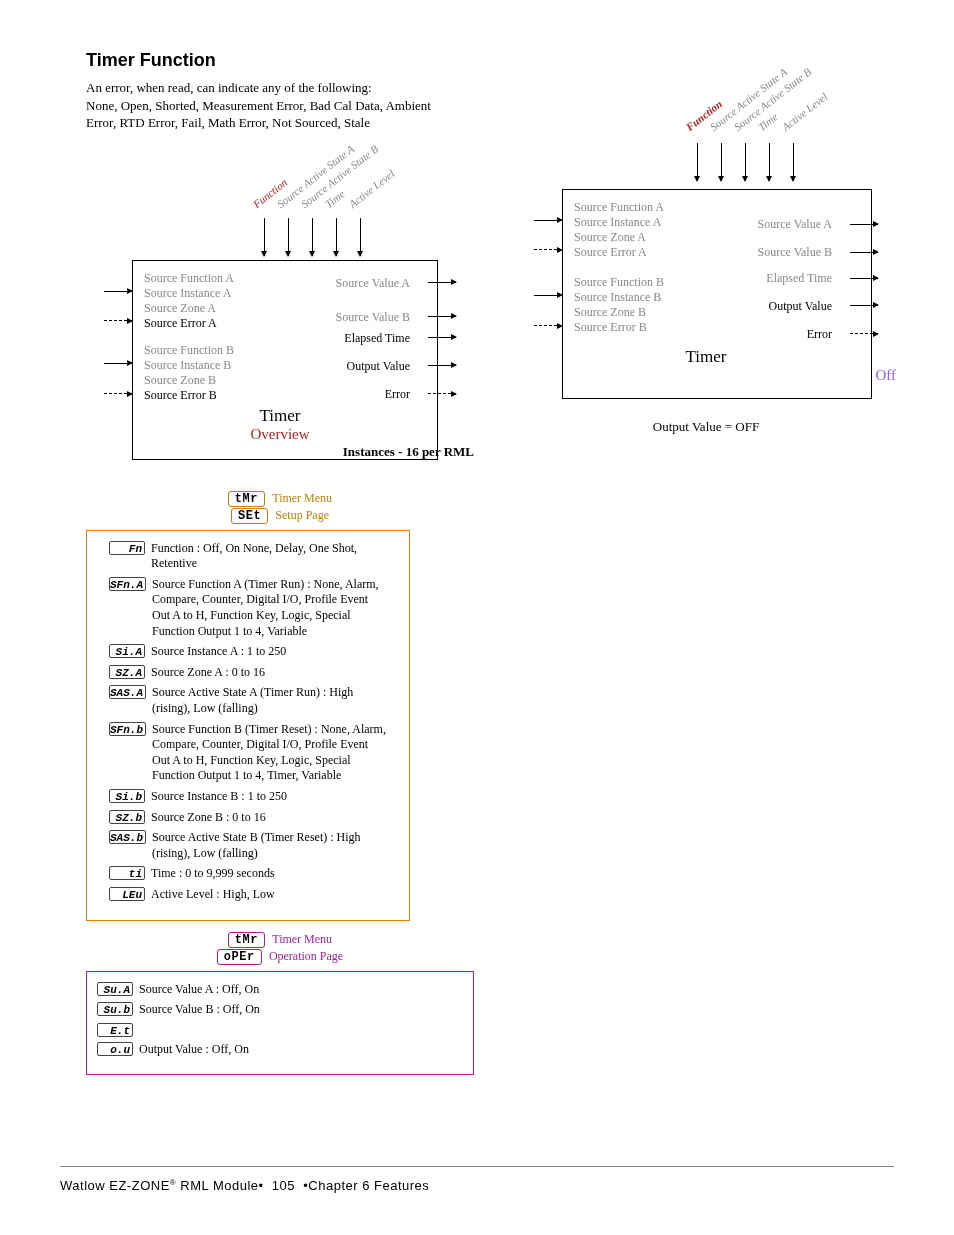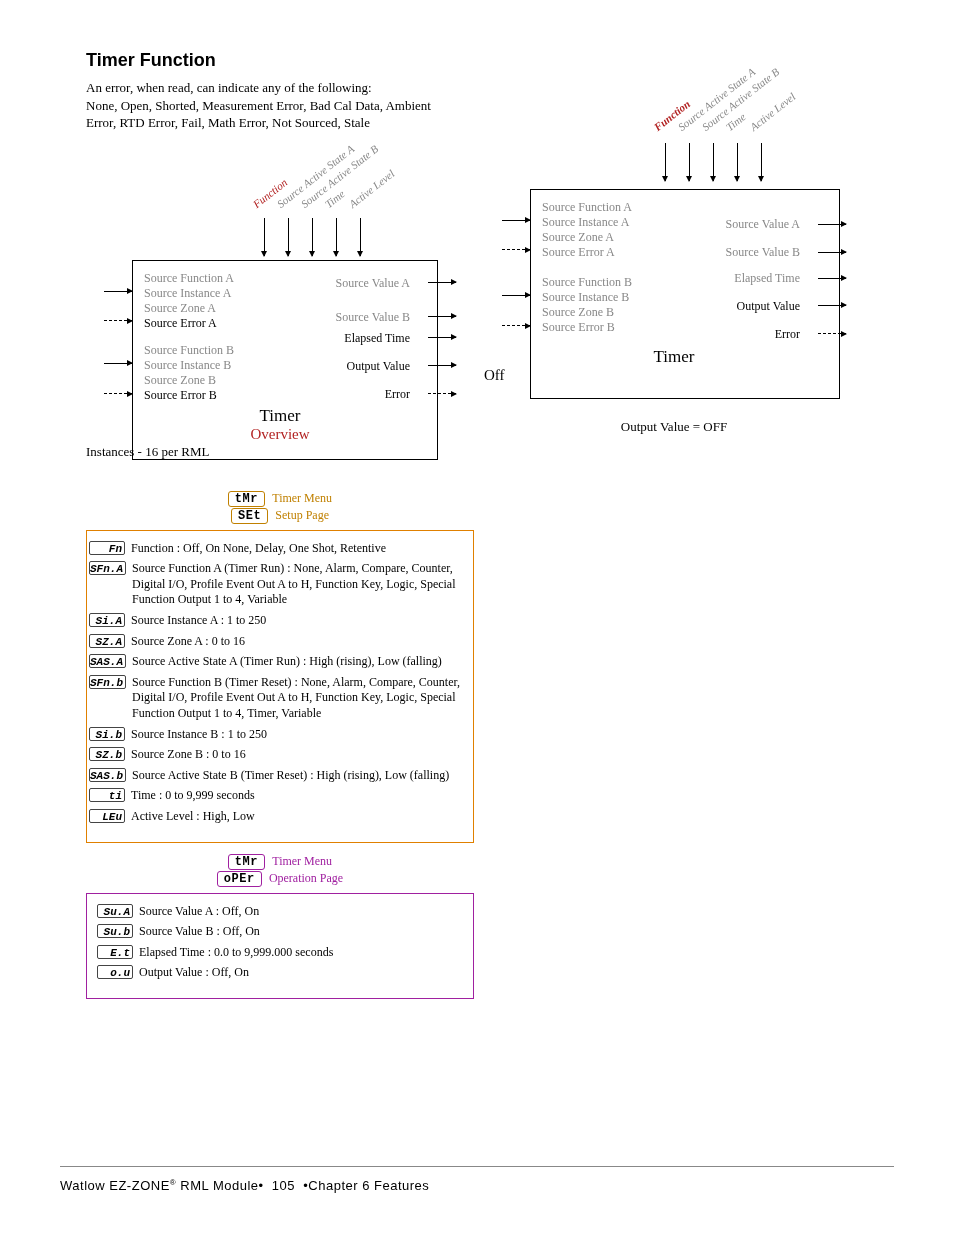--- a/index.html
+++ b/index.html
@@ -13,40 +13,40 @@
       position: relative;
       padding: 50px 60px 0 60px;
     }
     .page-title {
       font-family: Arial, Helvetica, sans-serif;
       font-weight: bold;
       font-size: 18px;
       margin-left: 26px;
       margin-bottom: 8px;
     }
-    .content-row { display: flex; gap: 30px; align-items: flex-start; }
+    .content-row { display: flex; gap: 62px; align-items: flex-start; }
     .left-col { flex: 0 0 380px; }
     .right-col { flex: 0 0 360px; margin-top: -20px; }
     .intro-text { margin-left: 26px; font-size: 13px; line-height: 1.35; margin-bottom: 18px; width: 360px; }
     
     
     .overview { position: relative; height: 330px; margin-top: 10px; margin-left: 26px; }
     .ov-box { position: absolute; left: 46px; top: 110px; width: 306px; height: 200px; border: 1px solid #000; }
     .ov-left-labels { position: absolute; left: 58px; font-size: 12px; color: #888; line-height: 1.25; }
     .ov-left-a { top: 121px; }
     .ov-left-b { top: 193px; }
     .ov-right-labels { position: absolute; right: 64px; text-align: left; font-size: 12px; }
     .ov-sva { top: 126px; color: #888; }
     .ov-svb { top: 160px; color: #888; }
     .ov-et { top: 181px; color: #000; }
     .ov-ovl { top: 209px; color: #000; }
     .ov-err { top: 237px; color: #000; }
     .timer-title { position: absolute; left: 0; width: 100%; text-align: center; top: 256px; font-size: 17px; }
     .timer-sub { position: absolute; left:0; width:100%; text-align:center; top: 276px; font-size: 15px; color: #b22222; }
-    .timer-inst { position: absolute; left:0; width:100%; text-align:left; top: 294px; font-size: 13px; }
+    .timer-inst { position: absolute; left:0; width:100%; text-align:right; top: 294px; font-size: 13px; font-weight: bold; }
 
     
     .arrow-down { position: absolute; width: 1px; height: 38px; background: #000; }
     .arrow-down::after { content:''; position:absolute; bottom:-1px; left:-3px; border-left:3.5px solid transparent; border-right:3.5px solid transparent; border-top:6px solid #000; }
     .arrow-right { position: absolute; height: 1px; background: #000; }
     .arrow-right::after { content:''; position:absolute; right:-1px; top:-3px; border-top:3.5px solid transparent; border-bottom:3.5px solid transparent; border-left:6px solid #000; }
     .dashed { background: none !important; border-top: 1px dashed #000; }
     .dashed.arrow-right::after { border-left-color:#000; }
 
     
@@ -55,28 +55,28 @@
 
     
     .in-arrow { position:absolute; width:28px; left:18px; }
     .out-arrow { position:absolute; width:28px; right:18px; }
 
     
     .off-diagram { position: relative; height: 390px; margin-left: -20px;}
     
     .off-ov-box { position:absolute; left:46px; top:130px; width:310px; height:210px; border:1px solid #000; }
     .off-timer-title { position: absolute; left:0; width:100%; text-align:center; top:288px; font-size:17px;}
-    .off-timer-sub { position: absolute; left:0; width:100%; text-align:left; top:308px; font-size:15px; color:#000000;}
+    .off-timer-sub { position: absolute; left:0; width:100%; text-align:right; top:308px; font-size:15px; color:#8b5cf6;}
     .off-caption { position:absolute; top:360px; left:0; width:100%; text-align:center; font-size:13px;}
 
     
     .menu-hdr { text-align: center; margin: 10px 0 6px; }
     .seg-pill { display:inline-block; border:1px solid #c08000; border-radius:3px; padding:0 6px; height:16px; line-height:14px; font-family: 'Courier New', monospace; font-size:12px; letter-spacing:0.5px; color:#000; font-weight:bold; vertical-align:middle;}
     .menu-hdr-text { font-size: 12px; color:#c08000; margin-left:4px;}
-    .setup-box { border: 1.5px solid #e08000; padding: 10px 2px 12px; width: 388px; margin-left:26px; }
+    .setup-box { border: 1.5px solid #e08000; padding: 10px 22px 12px; width: 324px; margin-left:26px; }
     .op-box { border:1.5px solid #a020a0; padding: 10px 10px 12px; width:388px; margin-left:26px;}
     .op-hdr-text { color:#a020a0; font-size:12px; margin-left:4px;}
     .op-pill { border-color:#a020a0; }
     .param-row { display:flex; align-items:flex-start; margin-bottom:5px; font-size:12px; line-height:1.3;}
     .pcode { flex: 0 0 36px; height:14px; border:1px solid #444; border-radius:2px; text-align:right; padding-right:2px; font-family:'Courier New',monospace; font-size:11px; font-style:italic; margin-right:6px; font-weight:bold;}
     .ptext { flex:1; }
 
     
     .footer-line { position:absolute; bottom:68px; left:60px; right:60px; border-top:1px solid #888; }
     .footer { position:absolute; bottom:42px; left:60px; right:60px; display:flex; justify-content:flex-start; font-family: Arial,Helvetica,sans-serif; font-size:13px; letter-spacing:0.5px;}
@@ -220,21 +220,20 @@
       <div class="param-row">
           <span class="pcode">Su.A</span>
           <span class="ptext">Source Value A : Off, On</span>
         </div>
       <div class="param-row">
           <span class="pcode">Su.b</span>
           <span class="ptext">Source Value B : Off, On</span>
         </div>
       <div class="param-row">
           <span class="pcode">E.t</span>
-          <span class="ptext">Elapsed Time : 0.0 to 9,999.000 seconds</span>
         </div>
       <div class="param-row">
           <span class="pcode">o.u</span>
           <span class="ptext">Output Value : Off, On</span>
         </div>
     </div>
   </div>
 
   <div class="right-col">
     <div class="off-diagram">

